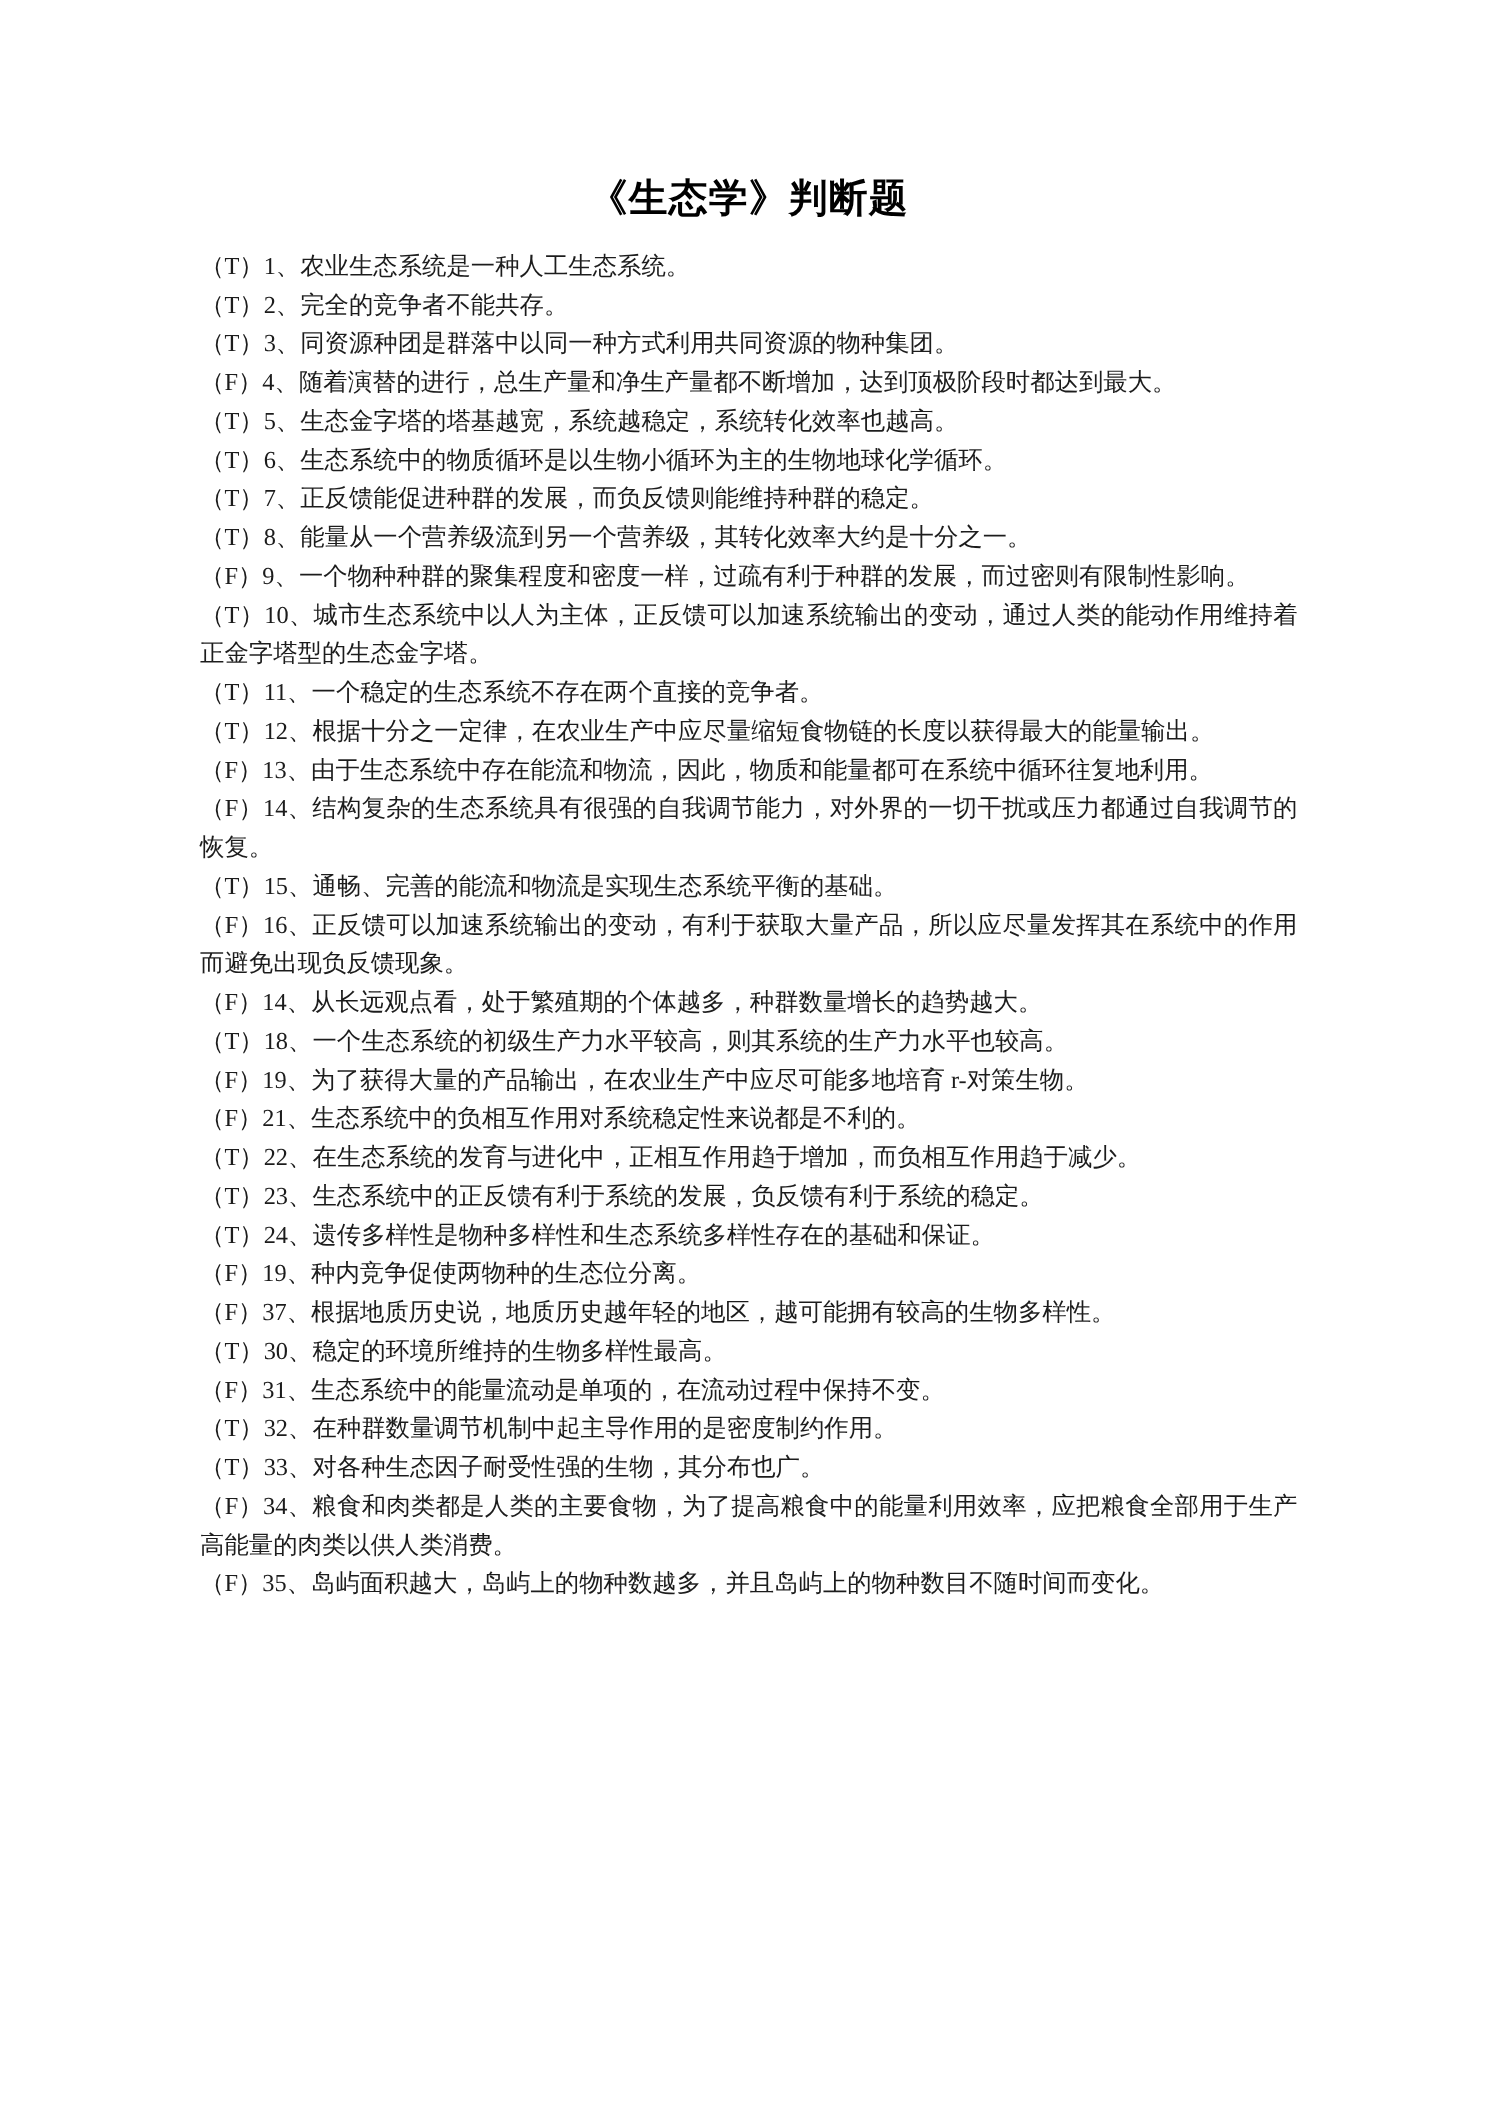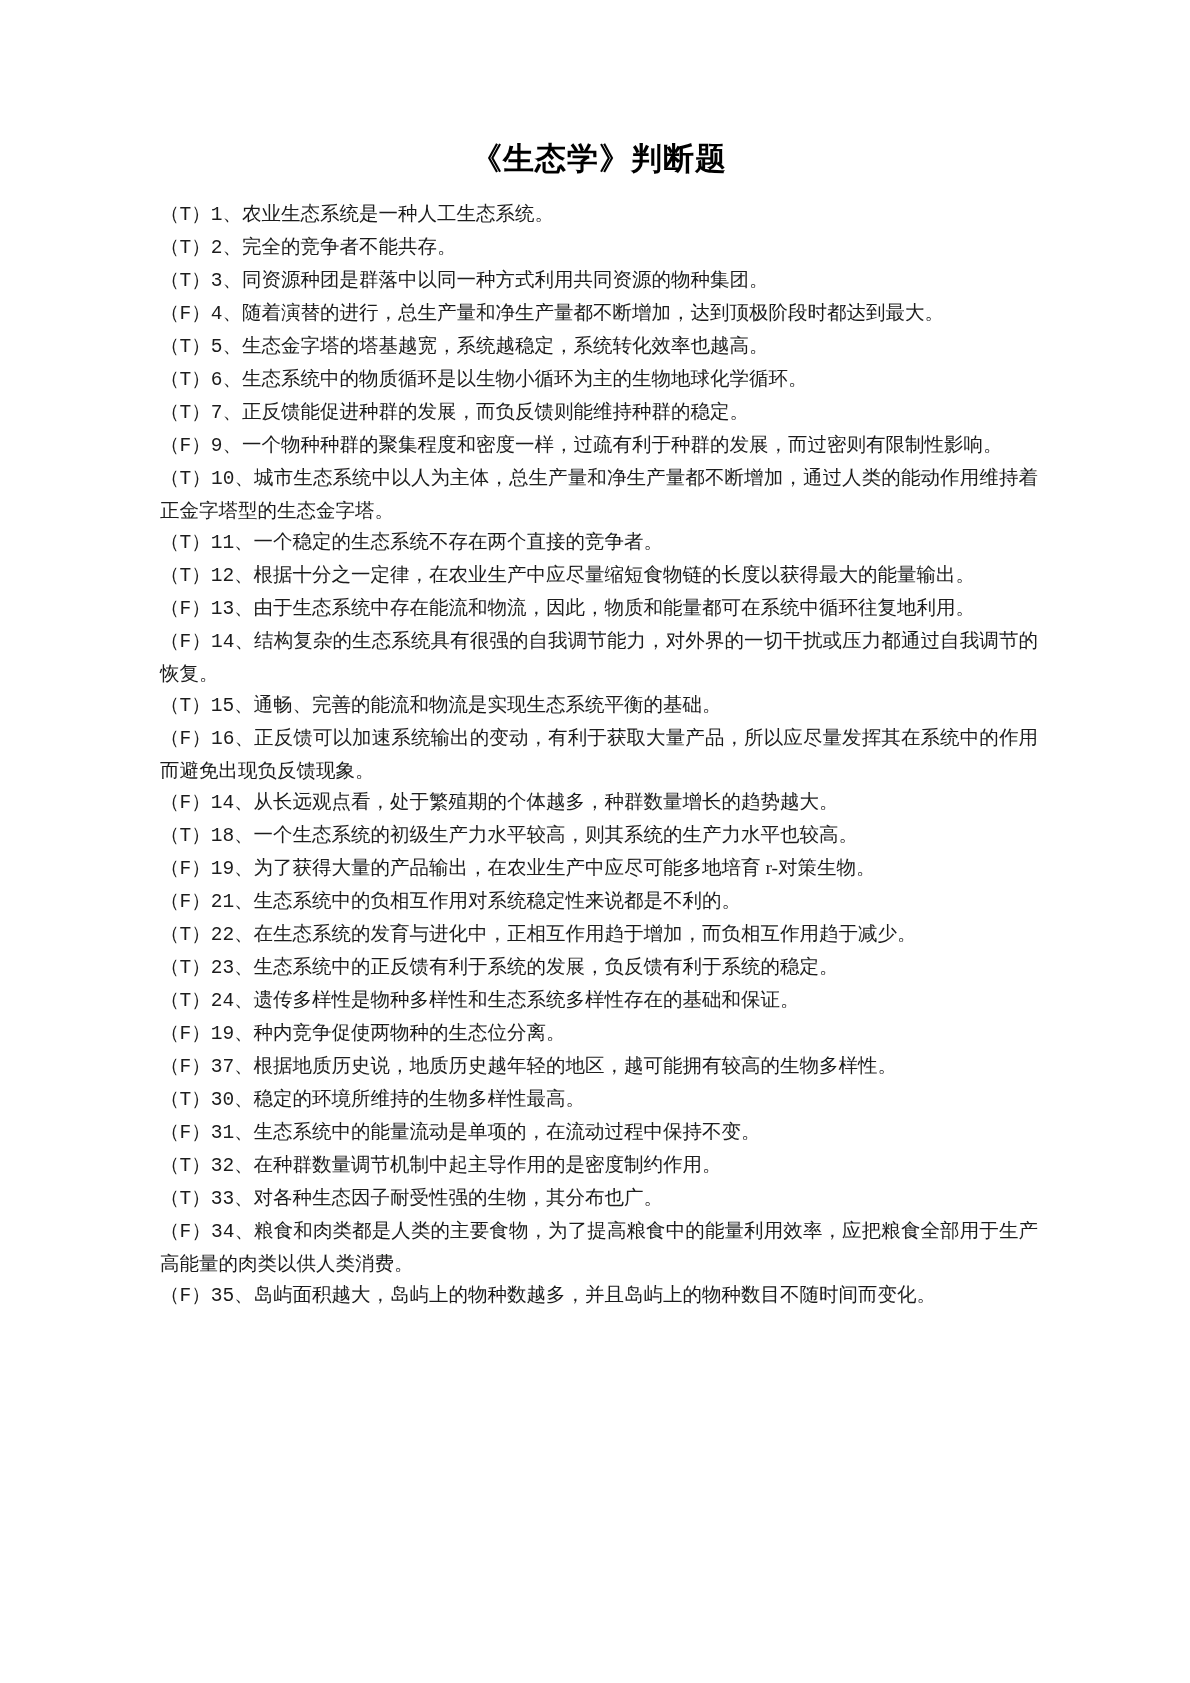--- a/index.html
+++ b/index.html
@@ -35,38 +35,38 @@
     margin: 0;
     font-size: 19.5px;
     line-height: 31px;
     text-align: justify;
     text-justify: inter-ideograph;
     word-break: break-all;
     color: #1c1c1c;
   }
   .q .prefix {
     white-space: nowrap;
-    font-family: Liberation Mono, monospace;
   }
 </style>
 </head>
 <body>
 
 <div class="page">
   <h1 class="doc-title">《生态学》判断题</h1>
   <div class="question-list">
       <p class="q"><span class="prefix">（T）1、</span><span>农业生态系统是一种人工生态系统。</span></p>
       <p class="q"><span class="prefix">（T）2、</span><span>完全的竞争者不能共存。</span></p>
       <p class="q"><span class="prefix">（T）3、</span><span>同资源种团是群落中以同一种方式利用共同资源的物种集团。</span></p>
       <p class="q"><span class="prefix">（F）4、</span><span>随着演替的进行，总生产量和净生产量都不断增加，达到顶极阶段时都达到最大。</span></p>
       <p class="q"><span class="prefix">（T）5、</span><span>生态金字塔的塔基越宽，系统越稳定，系统转化效率也越高。</span></p>
       <p class="q"><span class="prefix">（T）6、</span><span>生态系统中的物质循环是以生物小循环为主的生物地球化学循环。</span></p>
       <p class="q"><span class="prefix">（T）7、</span><span>正反馈能促进种群的发展，而负反馈则能维持种群的稳定。</span></p>
+      <p class="q"><span class="prefix">（T）8、</span><span>能量从一个营养级流到另一个营养级，其转化效率大约是十分之一。</span></p>
       <p class="q"><span class="prefix">（F）9、</span><span>一个物种种群的聚集程度和密度一样，过疏有利于种群的发展，而过密则有限制性影响。</span></p>
-      <p class="q"><span class="prefix">（T）10、</span><span>城市生态系统中以人为主体，总生产量和净生产量都不断增加，通过人类的能动作用维持着正金字塔型的生态金字塔。</span></p>
+      <p class="q"><span class="prefix">（T）10、</span><span>城市生态系统中以人为主体，正反馈可以加速系统输出的变动，通过人类的能动作用维持着正金字塔型的生态金字塔。</span></p>
       <p class="q"><span class="prefix">（T）11、</span><span>一个稳定的生态系统不存在两个直接的竞争者。</span></p>
       <p class="q"><span class="prefix">（T）12、</span><span>根据十分之一定律，在农业生产中应尽量缩短食物链的长度以获得最大的能量输出。</span></p>
       <p class="q"><span class="prefix">（F）13、</span><span>由于生态系统中存在能流和物流，因此，物质和能量都可在系统中循环往复地利用。</span></p>
       <p class="q"><span class="prefix">（F）14、</span><span>结构复杂的生态系统具有很强的自我调节能力，对外界的一切干扰或压力都通过自我调节的恢复。</span></p>
       <p class="q"><span class="prefix">（T）15、</span><span>通畅、完善的能流和物流是实现生态系统平衡的基础。</span></p>
       <p class="q"><span class="prefix">（F）16、</span><span>正反馈可以加速系统输出的变动，有利于获取大量产品，所以应尽量发挥其在系统中的作用而避免出现负反馈现象。</span></p>
       <p class="q"><span class="prefix">（F）14、</span><span>从长远观点看，处于繁殖期的个体越多，种群数量增长的趋势越大。</span></p>
       <p class="q"><span class="prefix">（T）18、</span><span>一个生态系统的初级生产力水平较高，则其系统的生产力水平也较高。</span></p>
       <p class="q"><span class="prefix">（F）19、</span><span>为了获得大量的产品输出，在农业生产中应尽可能多地培育 r-对策生物。</span></p>
       <p class="q"><span class="prefix">（F）21、</span><span>生态系统中的负相互作用对系统稳定性来说都是不利的。</span></p>

